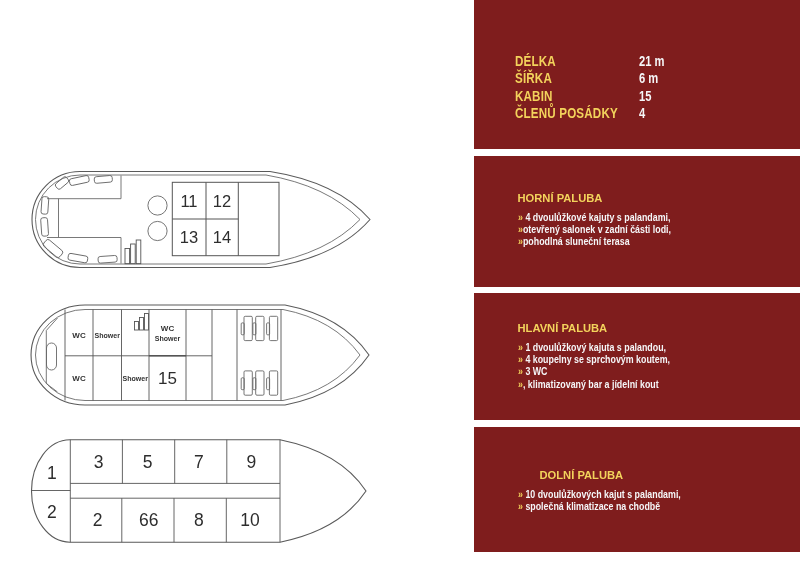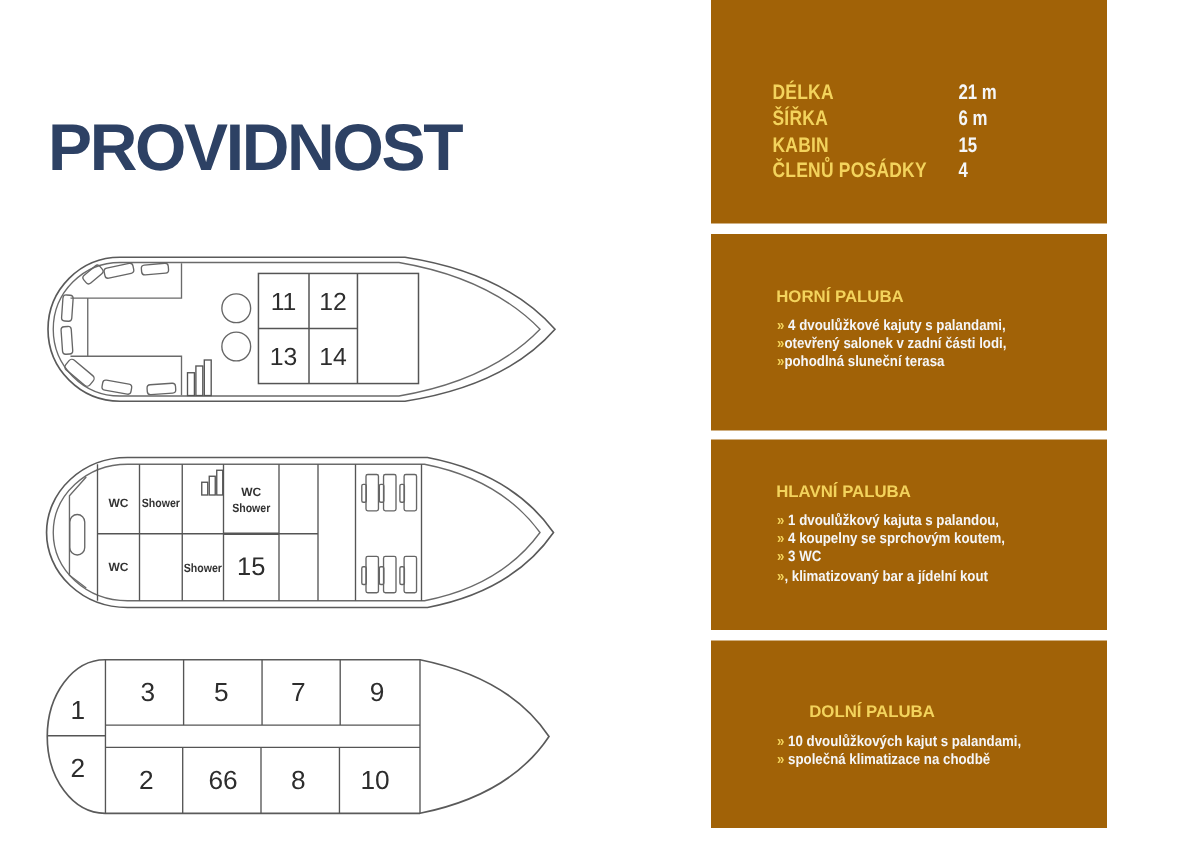--- a/index.html
+++ b/index.html
@@ -1,18 +1,18 @@
 <!DOCTYPE html>
 <html><head>
 <meta charset="utf-8">
 <style>
   html,body{margin:0;padding:0;background:#fff;}
   #page{position:relative;width:800px;height:574px;background:#fff;overflow:hidden;
         font-family:"Liberation Sans",sans-serif;}
-  .panel{position:absolute;left:474px;width:264px;background:#a16207;}
+  .panel{position:absolute;left:474px;width:326px;background:#7f1d1d;}
   .phead{position:absolute;left:43.5px;color:#f3d35c;font-weight:bold;font-size:11.2px;letter-spacing:0px;}
   .pbody{position:absolute;left:43.5px;color:#f5f6f8;font-weight:bold;font-size:10px;line-height:12.2px;transform:scaleX(0.885);transform-origin:left top;}
   .pbody .b{color:#f3d35c;}
   svg text{font-family:"Liberation Sans",sans-serif;}
 </style>
 </head>
 <body>
 <div id="page">
 
 <svg width="473" height="574" viewBox="0 0 473 574" style="position:absolute;left:0;top:0" fill="none" stroke-linecap="butt">
@@ -257,22 +257,20 @@
 
   <g fill="#2d2d2d" stroke="none">
     <text x="198.8" y="526" font-size="17.5" text-anchor="middle">8</text>
   </g>
 
   <g fill="#2d2d2d" stroke="none">
     <text x="250" y="526" font-size="17.5" text-anchor="middle">10</text>
   </g>
 </svg>
 
-<div style="position:absolute;left:32px;top:73.5px;font-size:44px;font-weight:bold;
-            color:#2d4164;letter-spacing:-1.55px;">PROVIDNOST</div>
 
 <div class="panel" style="top:0;height:149px;"></div>
 
 <div style="position:absolute;left:515px;top:53px;color:#f3d35c;font-weight:bold;font-size:14px;
             line-height:17.3px;letter-spacing:0.2px;transform:scaleX(0.83);transform-origin:left top;">
   DÉLKA<br>ŠÍŘKA<br>KABIN<br>ČLENŮ POSÁDKY
 </div>
 
 <div style="position:absolute;left:639px;top:53px;color:#f5f6f8;font-weight:bold;font-size:14px;
             line-height:17.3px;transform:scaleX(0.8);transform-origin:left top;">

